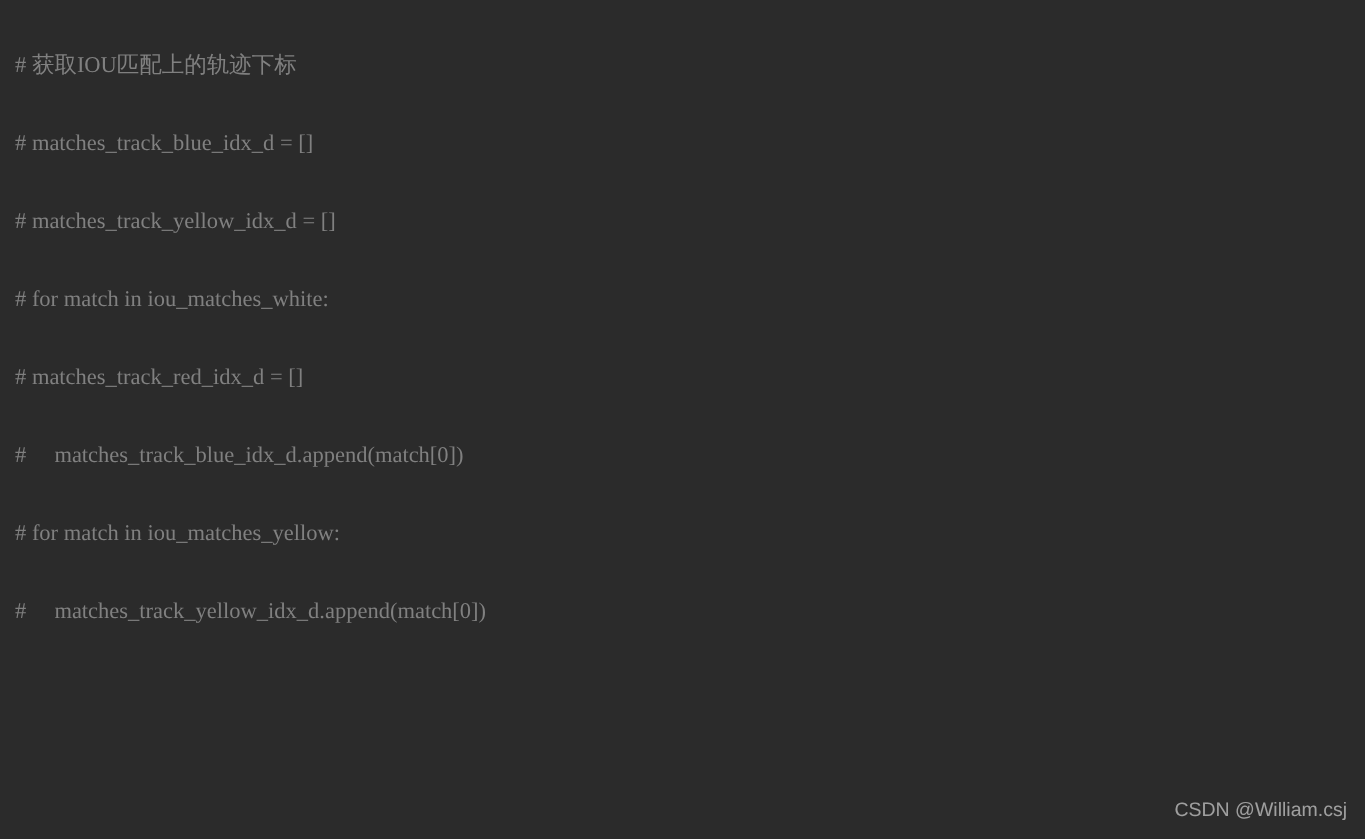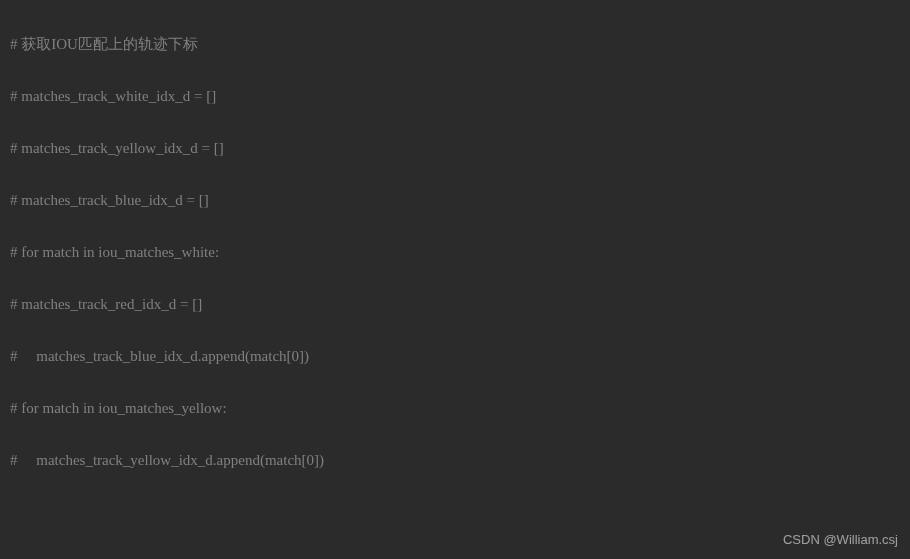--- a/index.html
+++ b/index.html
@@ -37,23 +37,22 @@
       color: rgba(255,255,255,0.55);
       font-size: 13px;
       font-family: Arial, sans-serif;
     }
   </style>
 </head>
 <body>
 
 <div class="code-area">
 <span class="line"><span class="comment"># 获取IOU匹配上的轨迹下标</span></span>
-<span class="line"><span class="comment"># matches_track_white_idx_d = []</span></span>
+<span class="line"><span class="comment"># matches_track_blue_idx_d = []</span></span>
 <span class="line"><span class="comment"># matches_track_yellow_idx_d = []</span></span>
-<span class="line"><span class="comment"># matches_track_blue_idx_d = []</span></span>
 <span class="line"><span class="comment"># for match in iou_matches_white:</span></span>
 <span class="line"><span class="comment"># matches_track_red_idx_d = []</span></span>
 <span class="line"><span class="comment">#     matches_track_blue_idx_d.append(match[0])</span></span>
 <span class="line"><span class="comment"># for match in iou_matches_yellow:</span></span>
 <span class="line"><span class="comment">#     matches_track_yellow_idx_d.append(match[0])</span></span>
 
 
 
 
 

